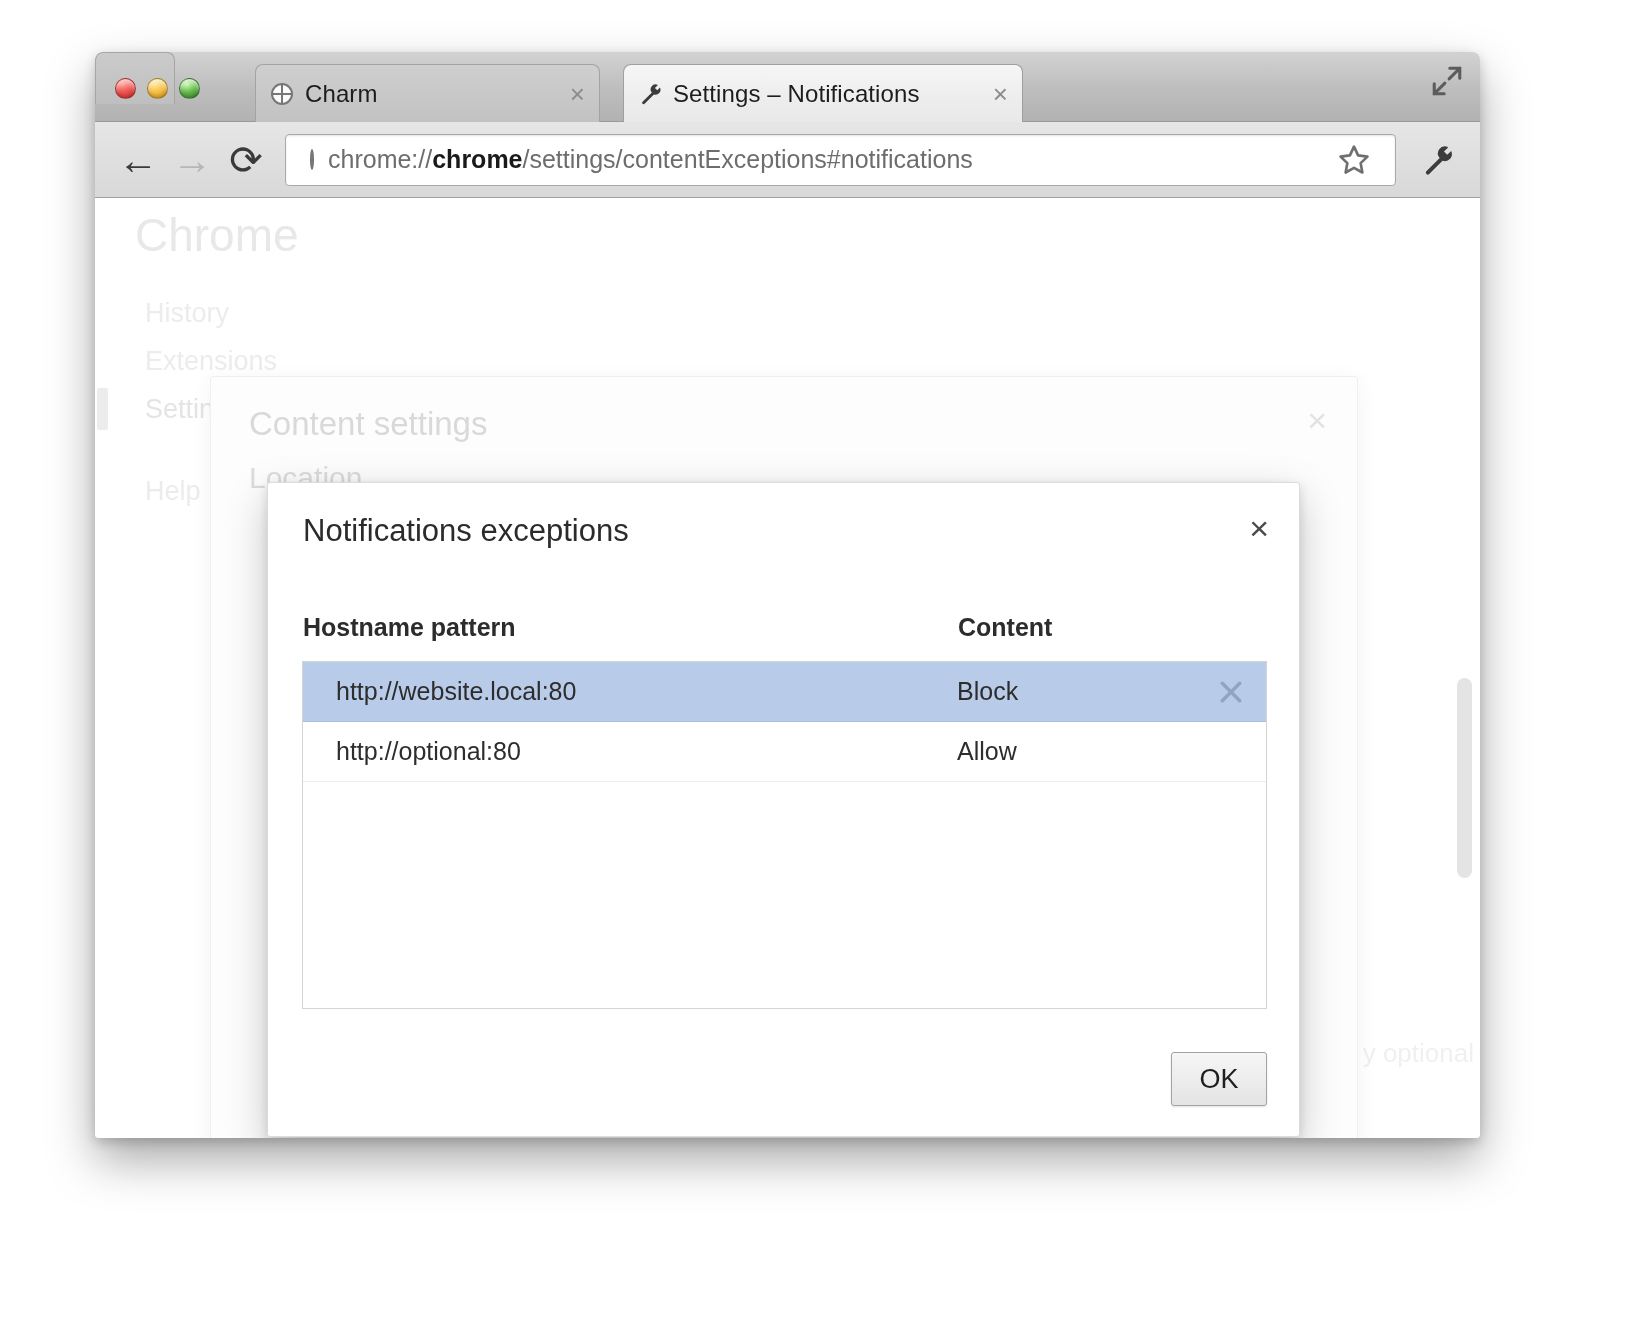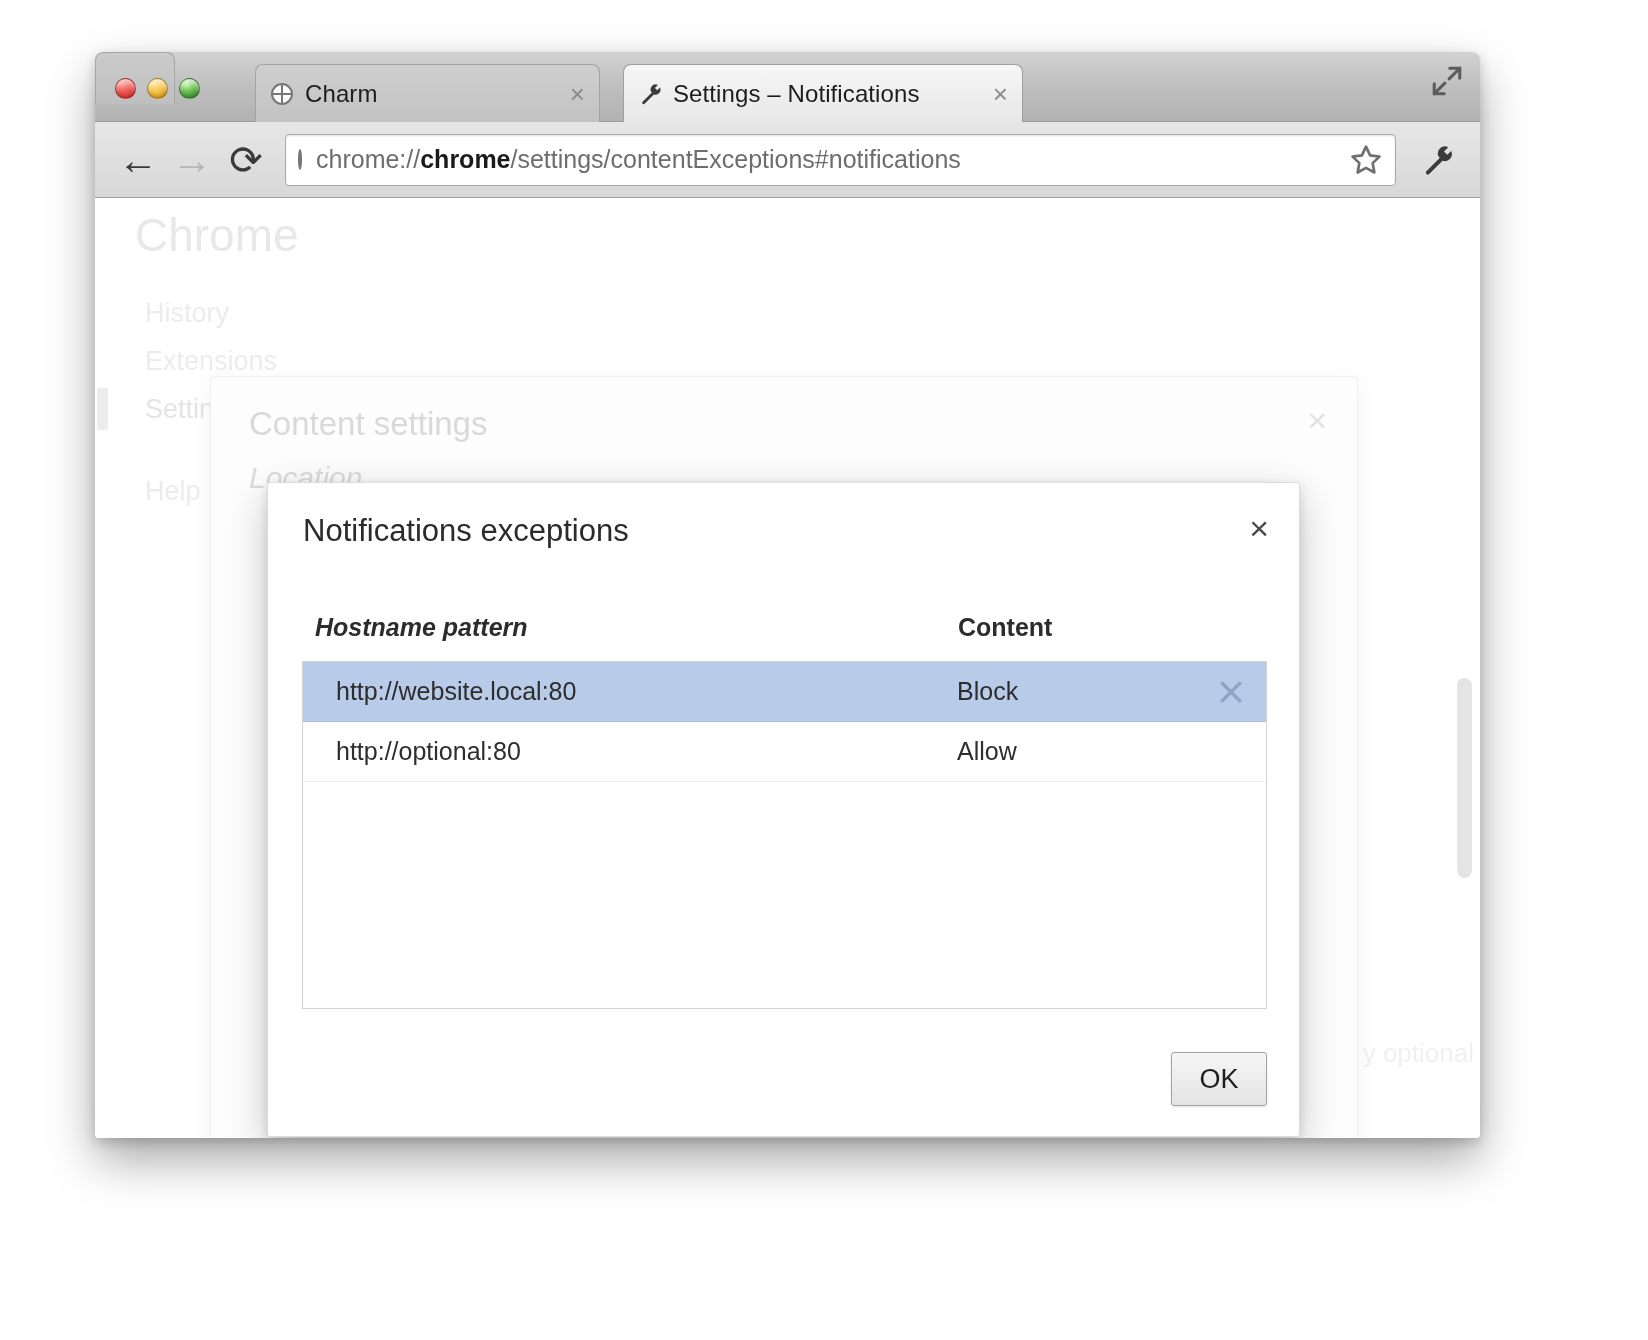--- a/index.html
+++ b/index.html
@@ -119,21 +119,21 @@
     display: flex; align-items: center; justify-content: center;
   }
   .arrow-glyph { font-size: 40px; line-height: 1; color: #3a3a3a; }
   .arrow-glyph.dim { color: #b6b6b6; }
   .reload-glyph { font-size: 40px; line-height: 1; color: #3a3a3a; }
 
   #omnibox {
     flex: 1 1 auto; height: 52px; margin: 0 14px 0 12px;
     background: #ffffff;
     border: 1px solid #a9a9a9; border-radius: 4px;
-    display: flex; align-items: center; padding: 0 12px;
+    display: flex; align-items: center; padding: 0 24px;
     box-shadow: inset 0 1px 2px rgba(0,0,0,0.12);
   }
   #omnibox .globe-ico { width: 24px; height: 24px; border-color: #6f6f6f; }
   #url-text {
     margin-left: 14px; font-size: 25px; color: #6d6d6d; white-space: nowrap;
     flex: 1 1 auto; overflow: hidden;
   }
   #url-text b { color: #1a1a1a; font-weight: bold; }
   .star-ico { width: 34px; height: 34px; flex: 0 0 auto; }
   #menu-btn { width: 54px; height: 54px; display: flex; align-items: center; justify-content: center; }
@@ -189,21 +189,21 @@
   #cs-title {
     position: absolute; left: 38px; top: 28px;
     font-size: 33px; color: #d9d9da;
   }
   #cs-close {
     position: absolute; right: 30px; top: 26px;
     font-size: 34px; color: #e2e2e3; line-height: 1;
   }
   #cs-location {
     position: absolute; left: 38px; top: 84px;
-    font-size: 30px; color: #dcdcdd; font-style: italic;
+    font-size: 30px; color: #dcdcdd;
   }
 
   
   #exceptions-dialog {
     position: absolute;
     left: 172px; top: 284px;
     width: 1033px; height: 655px;
     background: #ffffff;
     border: 1px solid #dcdcdc;
     border-radius: 3px;
@@ -216,21 +216,21 @@
   #ex-close {
     position: absolute; right: 30px; top: 28px;
     font-size: 34px; line-height: 1; color: #4a4a4a;
   }
 
   #ex-table-head {
     position: absolute; left: 35px; top: 130px; right: 35px;
     height: 40px;
     font-size: 25px; font-weight: bold; color: #2c2c2c;
   }
-  #ex-table-head .col-host { position: absolute; left: 12px; font-style: italic; }
+  #ex-table-head .col-host { position: absolute; left: 0; }
   #ex-table-head .col-beh  { position: absolute; left: 655px; }
 
   #ex-list {
     position: absolute; left: 34px; top: 178px;
     width: 965px; height: 348px;
     border: 1px solid #d4d4d4;
     background: #ffffff;
     overflow: hidden;
   }
   .ex-row {

